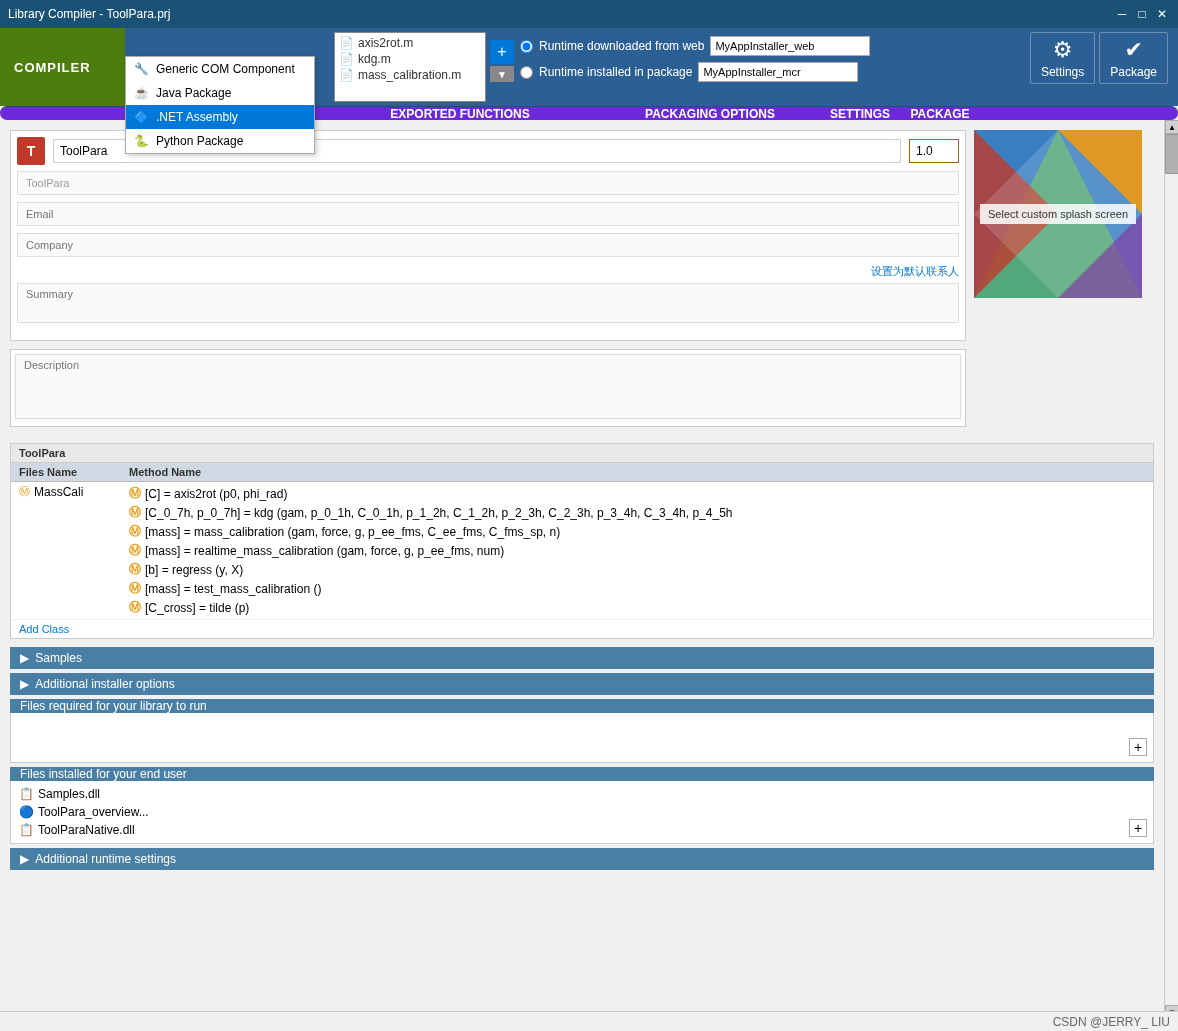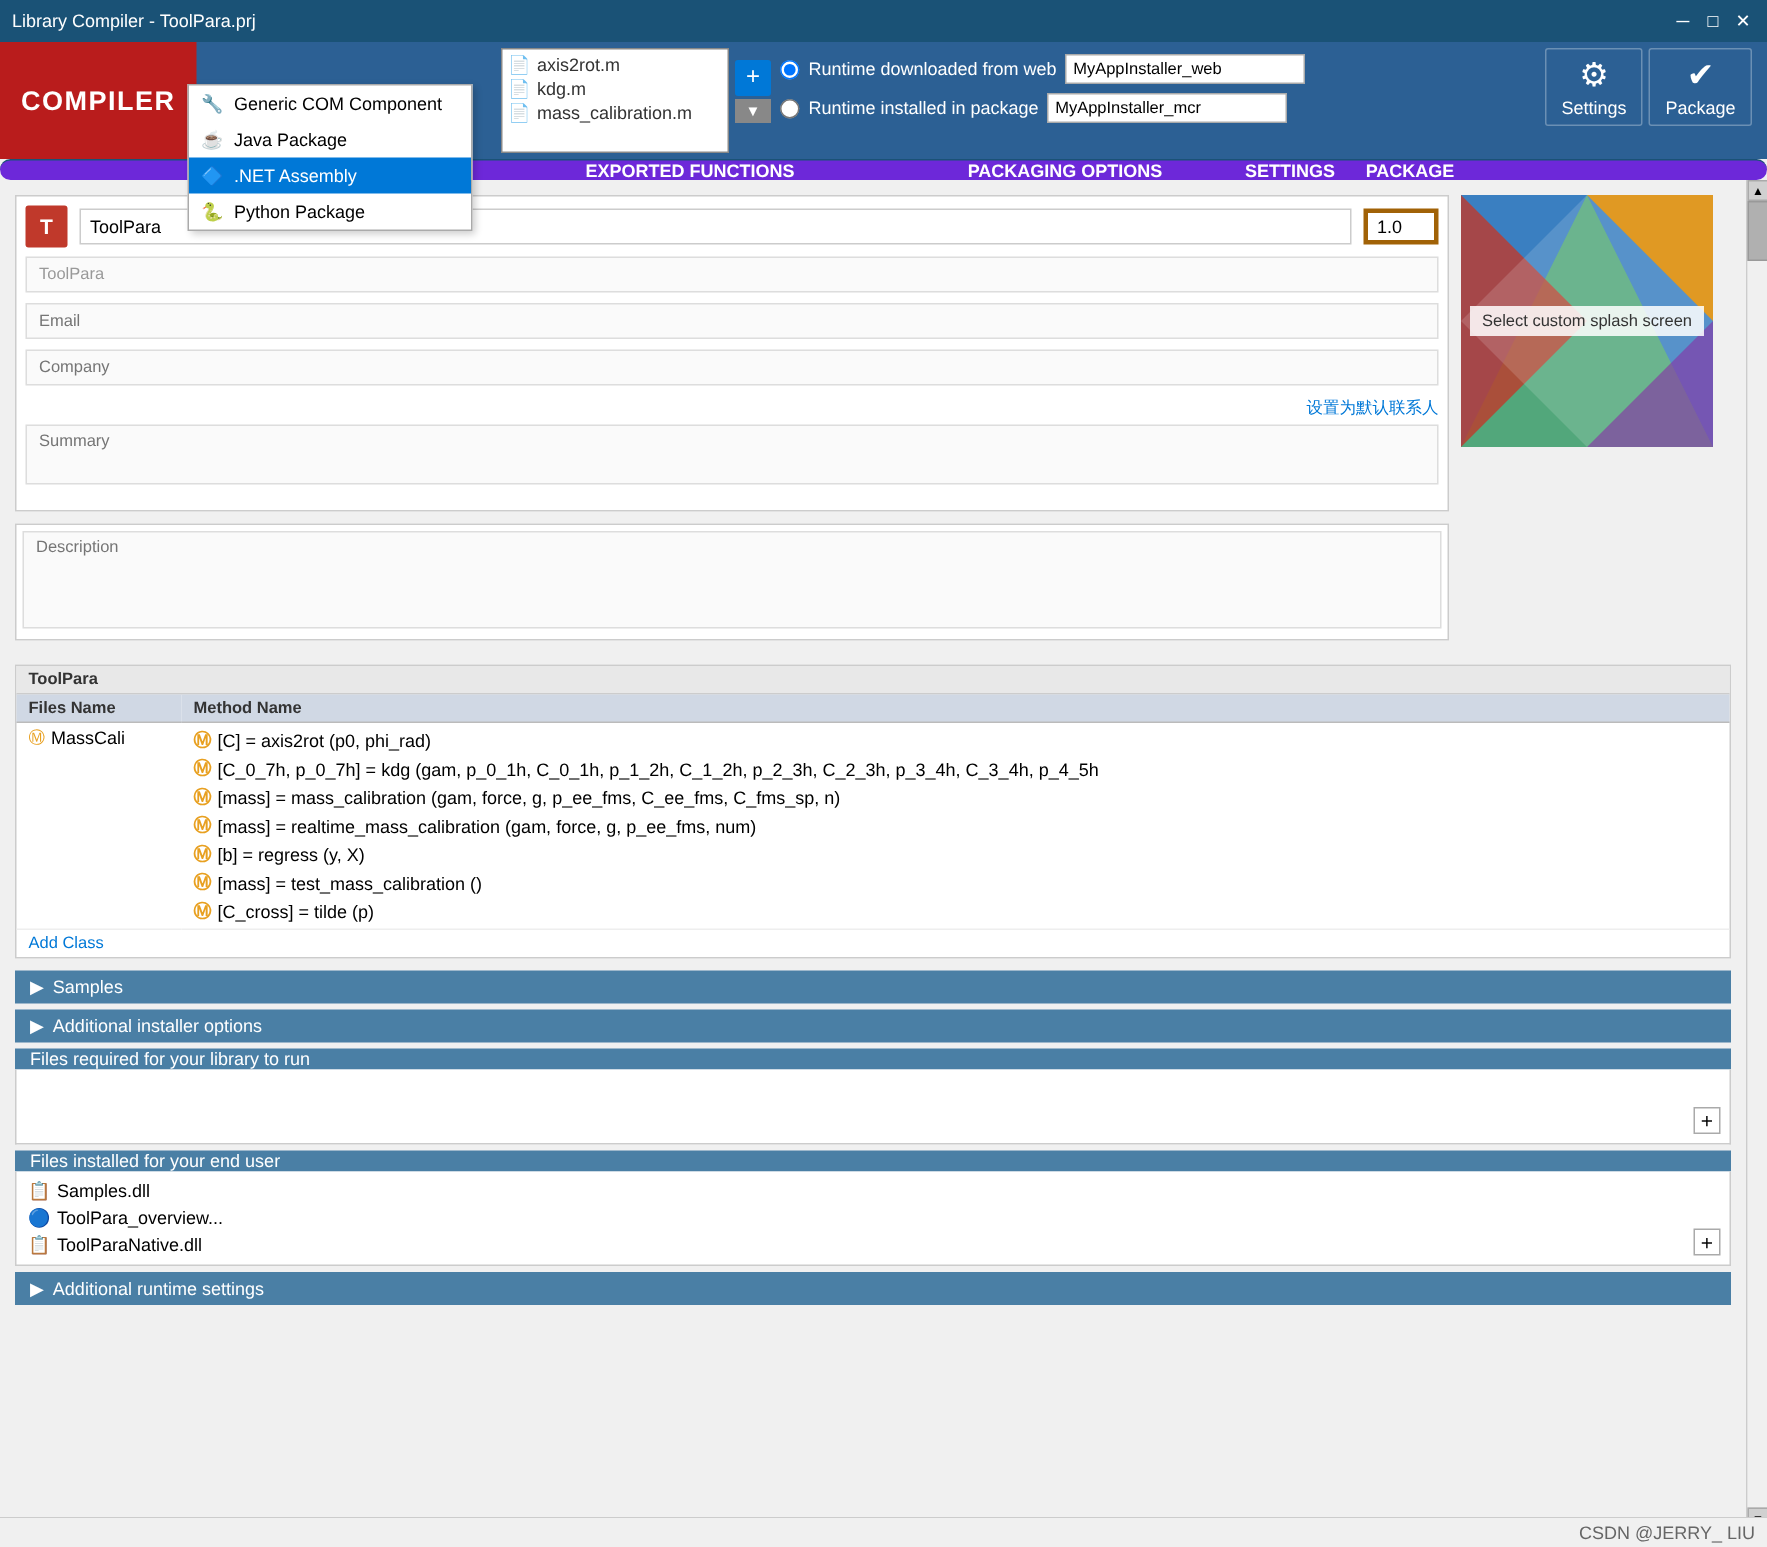--- a/index.html
+++ b/index.html
@@ -29,23 +29,23 @@
 
     
     .toolbar-area {
       background: #2c6094;
       display: flex;
       align-items: stretch;
       height: 78px;
       position: relative;
     }
     .compiler-label {
-      background: #b91c1c;
-      color: white;
-      font-size: 18px;
+      background: #4d7c0f;
+      color: white;
+      font-size: 13px;
       font-weight: bold;
       letter-spacing: 1px;
       padding: 0 14px;
       display: flex;
       align-items: center;
       min-width: 125px;
     }
 
     
     .type-panel {
@@ -216,21 +216,21 @@
       flex: 1;
       height: 24px;
       border: 1px solid #ccc;
       padding: 0 6px;
       font-size: 12px;
       background: white;
     }
     .version-input {
       width: 50px;
       height: 24px;
-      border: 3px solid #a16207;
+      border: 1px solid #a16207;
       padding: 0 6px;
       font-size: 12px;
       background: white;
     }
 
     .form-input {
       width: 100%;
       height: 24px;
       border: 1px solid #ddd;
       padding: 0 8px;

